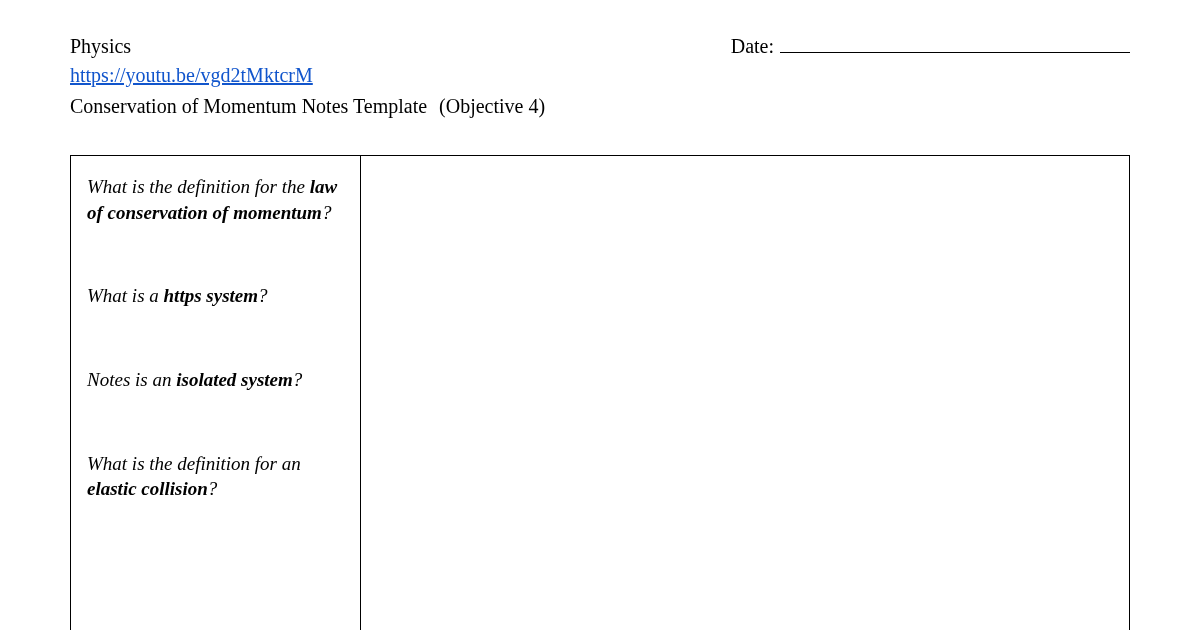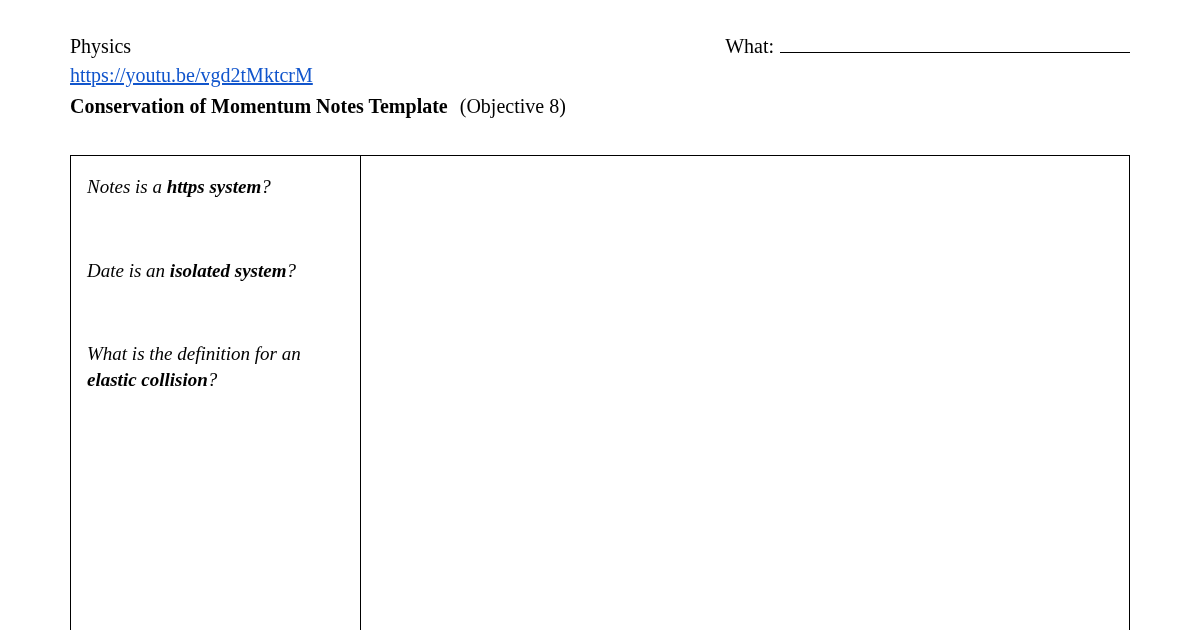--- a/index.html
+++ b/index.html
@@ -50,21 +50,21 @@
       justify-content: space-between;
       align-items: baseline;
       margin-top: 2px;
     }
     .title-left {
       display: flex;
       gap: 12px;
       align-items: baseline;
     }
     .title-bold {
-      font-weight: bold;
+      font-weight: normal;
       text-align: right;
     }
     .notes-table {
       margin-top: 34px;
       border: 1.5px solid #000;
       display: flex;
       width: 100%;
       height: 500px;
     }
     .left-col {
@@ -86,42 +86,45 @@
     .question .bold {
       font-weight: bold;
     }
   </style>
 </head>
 <body>
 
 <div class="header-row">
   <span>Physics</span>
   <div class="name-field">
-    <span>What:</span>
+    <span>Date:</span>
     <span class="name-line"></span>
   </div>
 </div>
 
 <div>
   <a class="link">https://youtu.be/vgd2tMktcrM</a>
 </div>
 
 <div class="title-row">
   <div class="title-left">
     <span class="title-bold">Conservation of Momentum Notes Template</span>
-    <span>(Objective 8)</span>
+    <span>(Objective 4)</span>
   </div>
 </div>
 
 <div class="notes-table">
   <div class="left-col">
     <div class="question">
-      <span>Notes is a </span><span class="bold">https system</span><span>?</span>
+      <span>What is the definition for the </span><span class="bold">law of conservation of momentum</span><span>?</span>
     </div>
     <div class="question">
-      <span>Date is an </span><span class="bold">isolated system</span><span>?</span>
+      <span>What is a </span><span class="bold">https system</span><span>?</span>
+    </div>
+    <div class="question">
+      <span>Notes is an </span><span class="bold">isolated system</span><span>?</span>
     </div>
     <div class="question">
       <span>What is the definition for an </span><span class="bold">elastic collision</span><span>?</span>
     </div>
   </div>
   <div class="right-col"></div>
 </div>
 
 </body></html>

